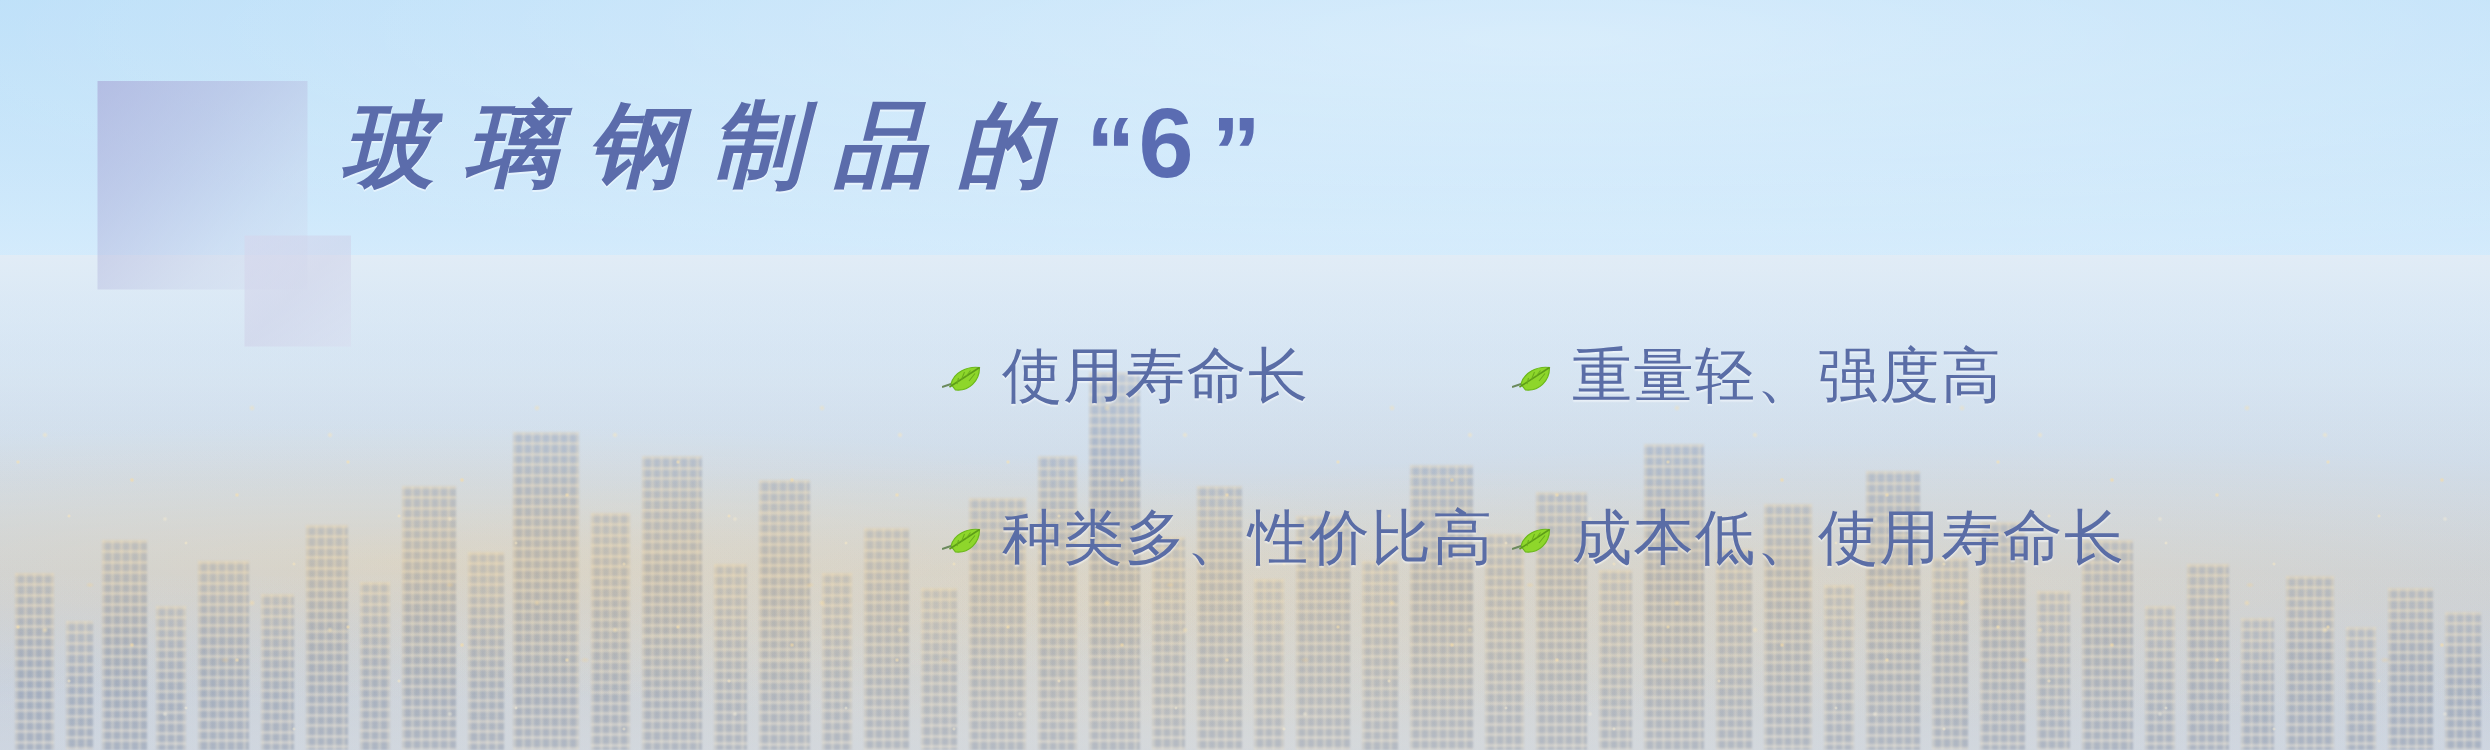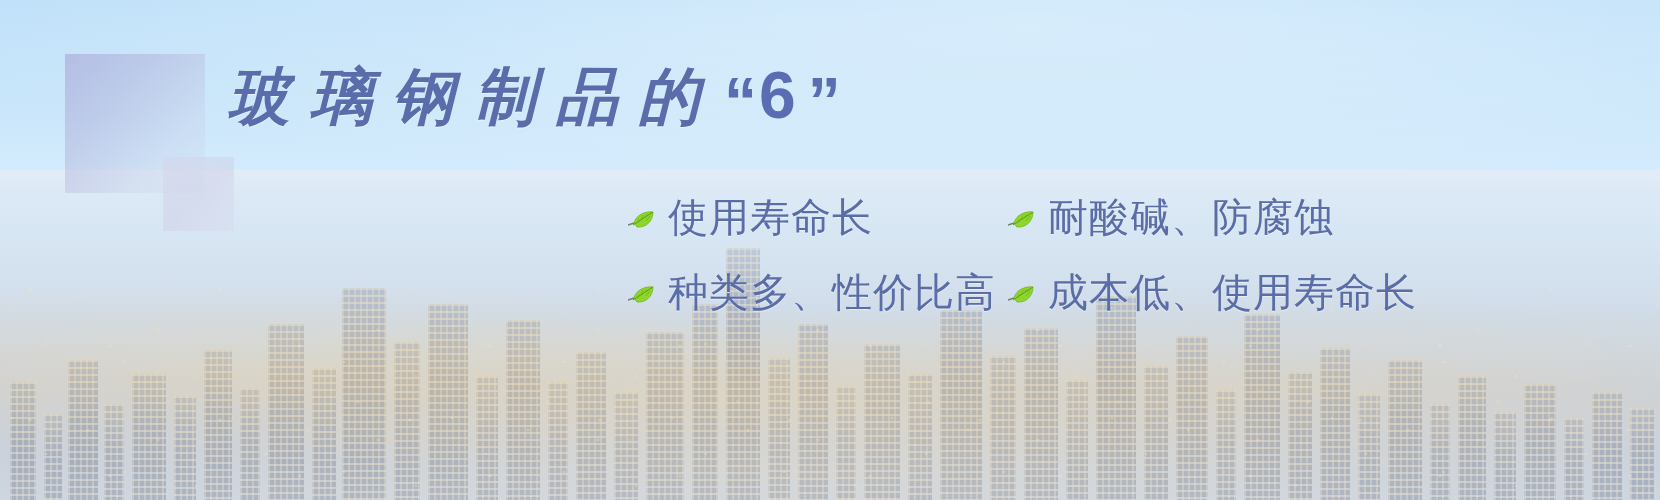--- a/index.html
+++ b/index.html
@@ -144,21 +144,21 @@
     font-family:"Liberation Sans","DejaVu Sans",sans-serif;
     font-size:66px;font-weight:700;color:#5a6cb2;letter-spacing:8px;
   }
 
   
   .adv{
     position:absolute;left:628px;top:190px;z-index:20;
     display:grid;grid-template-columns:370px 400px;
     row-gap:20px;column-gap:10px;
   }
-  .adv-item{display:flex;align-items:center;gap:14px;}
+  .adv-item{display:flex;align-items:center;gap:14px;margin-top:33px;}
   .leaf{width:26px;height:20px;flex:0 0 26px;position:relative;top:2px;}
   .adv-text{
     font-family:"Liberation Sans","DejaVu Sans",sans-serif;
     font-size:40px;font-weight:400;color:#5a6da6;letter-spacing:1px;
     white-space:nowrap;
     text-shadow:0 1px 1px rgba(255,255,255,.5);
   }
 </style>
 </head>
 <body>
@@ -243,33 +243,33 @@
           <path d="M6 13 C8 5,17 1,25 2 C25 11,18 18,9 17 Z" fill="#8ed62b"></path>
           <path d="M6 13 C8 5,17 1,25 2 C25 11,18 18,9 17 Z" fill="none" stroke="#6cb91c" stroke-width=".8"></path>
           <path d="M25 2 L5 15" stroke="#5d9c18" stroke-width="1" fill="none"></path>
           <path d="M19 4 L16 8 M22 6 L18 11 M15 5 L13 10 M11 9 L10 13" stroke="#69ad1c" stroke-width=".7" fill="none"></path>
           <path d="M6 13 L0 15" stroke="#6a8a5c" stroke-width="1.4" fill="none"></path>
         </svg>
       </span>
       <span class="adv-text">使用寿命长</span>
     </div>
 
-
-    <div class="adv-item">
-      <span class="leaf">
-        <svg viewBox="0 0 26 20" width="26" height="20">
-          <path d="M6 13 C8 5,17 1,25 2 C25 11,18 18,9 17 Z" fill="#8ed62b"></path>
-          <path d="M6 13 C8 5,17 1,25 2 C25 11,18 18,9 17 Z" fill="none" stroke="#6cb91c" stroke-width=".8"></path>
-          <path d="M25 2 L5 15" stroke="#5d9c18" stroke-width="1" fill="none"></path>
-          <path d="M19 4 L16 8 M22 6 L18 11 M15 5 L13 10 M11 9 L10 13" stroke="#69ad1c" stroke-width=".7" fill="none"></path>
-          <path d="M6 13 L0 15" stroke="#6a8a5c" stroke-width="1.4" fill="none"></path>
-        </svg>
-      </span>
-      <span class="adv-text">耐酸碱、防腐蚀</span>
-    </div>
+    <div class="adv-item">
+      <span class="leaf">
+        <svg viewBox="0 0 26 20" width="26" height="20">
+          <path d="M6 13 C8 5,17 1,25 2 C25 11,18 18,9 17 Z" fill="#8ed62b"></path>
+          <path d="M6 13 C8 5,17 1,25 2 C25 11,18 18,9 17 Z" fill="none" stroke="#6cb91c" stroke-width=".8"></path>
+          <path d="M25 2 L5 15" stroke="#5d9c18" stroke-width="1" fill="none"></path>
+          <path d="M19 4 L16 8 M22 6 L18 11 M15 5 L13 10 M11 9 L10 13" stroke="#69ad1c" stroke-width=".7" fill="none"></path>
+          <path d="M6 13 L0 15" stroke="#6a8a5c" stroke-width="1.4" fill="none"></path>
+        </svg>
+      </span>
+      <span class="adv-text">重量轻、强度高</span>
+    </div>
+
 
     <div class="adv-item">
       <span class="leaf">
         <svg viewBox="0 0 26 20" width="26" height="20">
           <path d="M6 13 C8 5,17 1,25 2 C25 11,18 18,9 17 Z" fill="#8ed62b"></path>
           <path d="M6 13 C8 5,17 1,25 2 C25 11,18 18,9 17 Z" fill="none" stroke="#6cb91c" stroke-width=".8"></path>
           <path d="M25 2 L5 15" stroke="#5d9c18" stroke-width="1" fill="none"></path>
           <path d="M19 4 L16 8 M22 6 L18 11 M15 5 L13 10 M11 9 L10 13" stroke="#69ad1c" stroke-width=".7" fill="none"></path>
           <path d="M6 13 L0 15" stroke="#6a8a5c" stroke-width="1.4" fill="none"></path>
         </svg>

